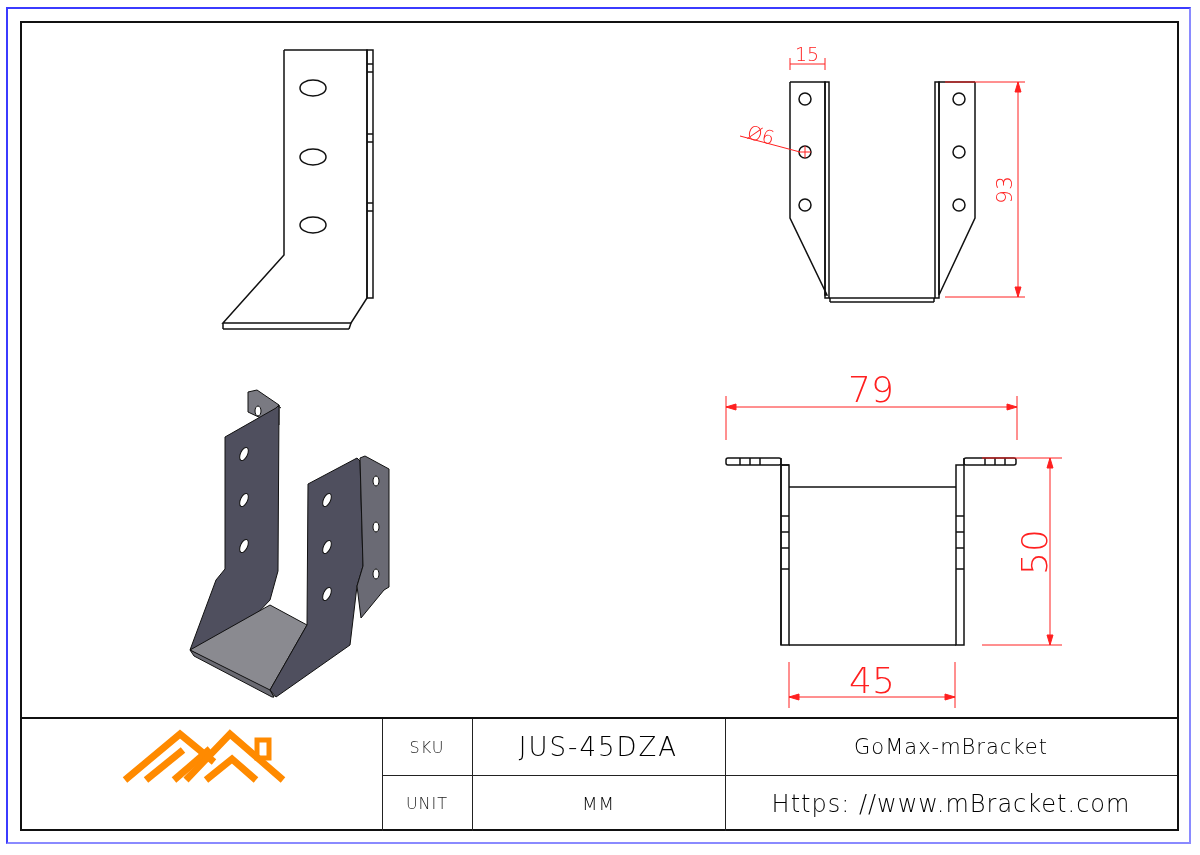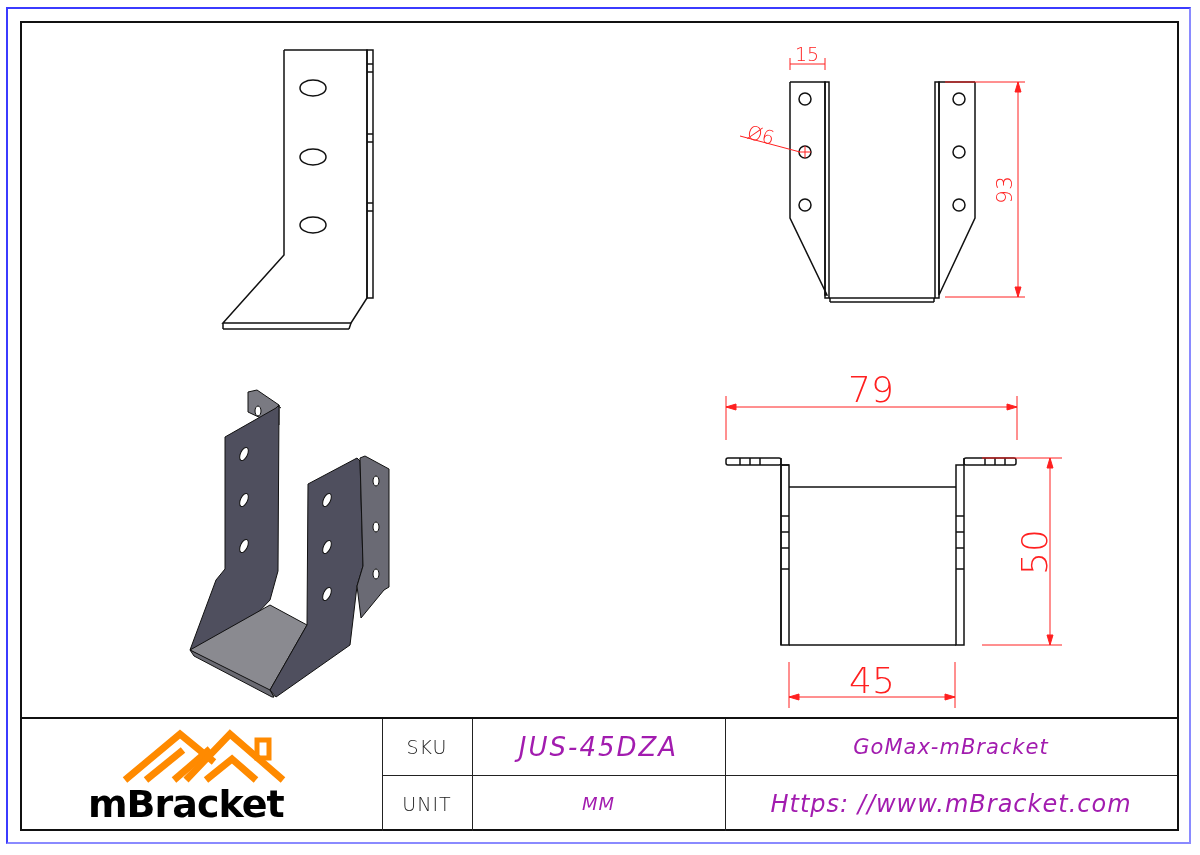--- a/index.html
+++ b/index.html
@@ -4,22 +4,22 @@
 <style>
   html, body { margin:0; padding:0; background:#ffffff; }
   body { width:1200px; height:855px; position:relative; overflow:hidden; font-family:"DejaVu Sans", sans-serif; }
   .outer-frame { position:absolute; left:6px; top:7px; width:1185px; height:837px; border:2px solid #3b3bff; border-right-color:#8a8aff; border-bottom-color:#8a8aff; box-sizing:border-box; }
   .inner-frame { position:absolute; left:20px; top:21px; width:1159px; height:810px; border:2px solid #111; box-sizing:border-box; }
   svg.drawing { position:absolute; left:0; top:0; }
   .title-block { position:absolute; left:20px; top:717px; width:1159px; height:114px; box-sizing:border-box; border-top:2px solid #111; }
   .cell { position:absolute; box-sizing:border-box; display:flex; align-items:center; justify-content:center; font-family:"DejaVu Sans", sans-serif; letter-spacing:1px; }
   .vline { position:absolute; top:0; width:1px; height:112px; background:#222; }
   .hline { position:absolute; height:1px; background:#222; }
-  .lbl { color:#222; font-size:19px; font-weight:300; }
-  .val-blue { color:#a21caf;font-style:italic; }
+  .lbl { color:#222; font-size:16px; font-weight:300; }
+  .val-blue { color:#000000; }
   .logo-text { position:absolute; left:68px; top:63px; font-family:"DejaVu Sans", sans-serif; font-weight:bold; font-size:38px; color:#000; letter-spacing:-1px; }
 </style>
 </head>
 <body>
 
 <div class="outer-frame"></div>
 <div class="inner-frame"></div>
 
 <svg class="drawing" width="1200" height="855" viewBox="0 0 1200 855">
 
@@ -165,21 +165,20 @@
     <svg width="362" height="112" viewBox="0 0 362 112" style="position:absolute; left:0; top:0;">
       <g fill="none" stroke="#ff8a00" stroke-width="7" stroke-linejoin="miter">
         <polyline points="105,61 160,15 194,43"></polyline>
         <polyline points="154,61 190,30"></polyline>
         <polyline points="166,61 210,15 263,61"></polyline>
         <polyline points="186,61 212,40 236,61"></polyline>
         <polyline points="126,61 163,31"></polyline>
       </g>
       <rect x="237" y="21" width="12" height="18" fill="none" stroke="#ff8a00" stroke-width="5"></rect>
     </svg>
-    <div class="logo-text">mBracket</div>
   </div>
 
   <div class="cell lbl" style="left:362px; top:0; width:90px; height:56px;">SKU</div>
   <div class="cell val-blue" style="left:452px; top:0; width:253px; height:56px; font-size:26px; font-weight:300; letter-spacing:2px;">JUS-45DZA</div>
   <div class="cell val-blue" style="left:705px; top:0; width:452px; height:56px; font-size:21px; font-weight:300;">GoMax-mBracket</div>
 
   <div class="cell val-blue" style="left:452px; top:57px; width:253px; height:55px; font-size:18px; font-weight:300;">MM</div>
   <div class="cell lbl" style="left:362px; top:57px; width:90px; height:55px;">UNIT</div>
   <div class="cell val-blue" style="left:705px; top:57px; width:452px; height:55px; font-size:24px; font-weight:300;">Https: //www.mBracket.com</div>
 </div>

